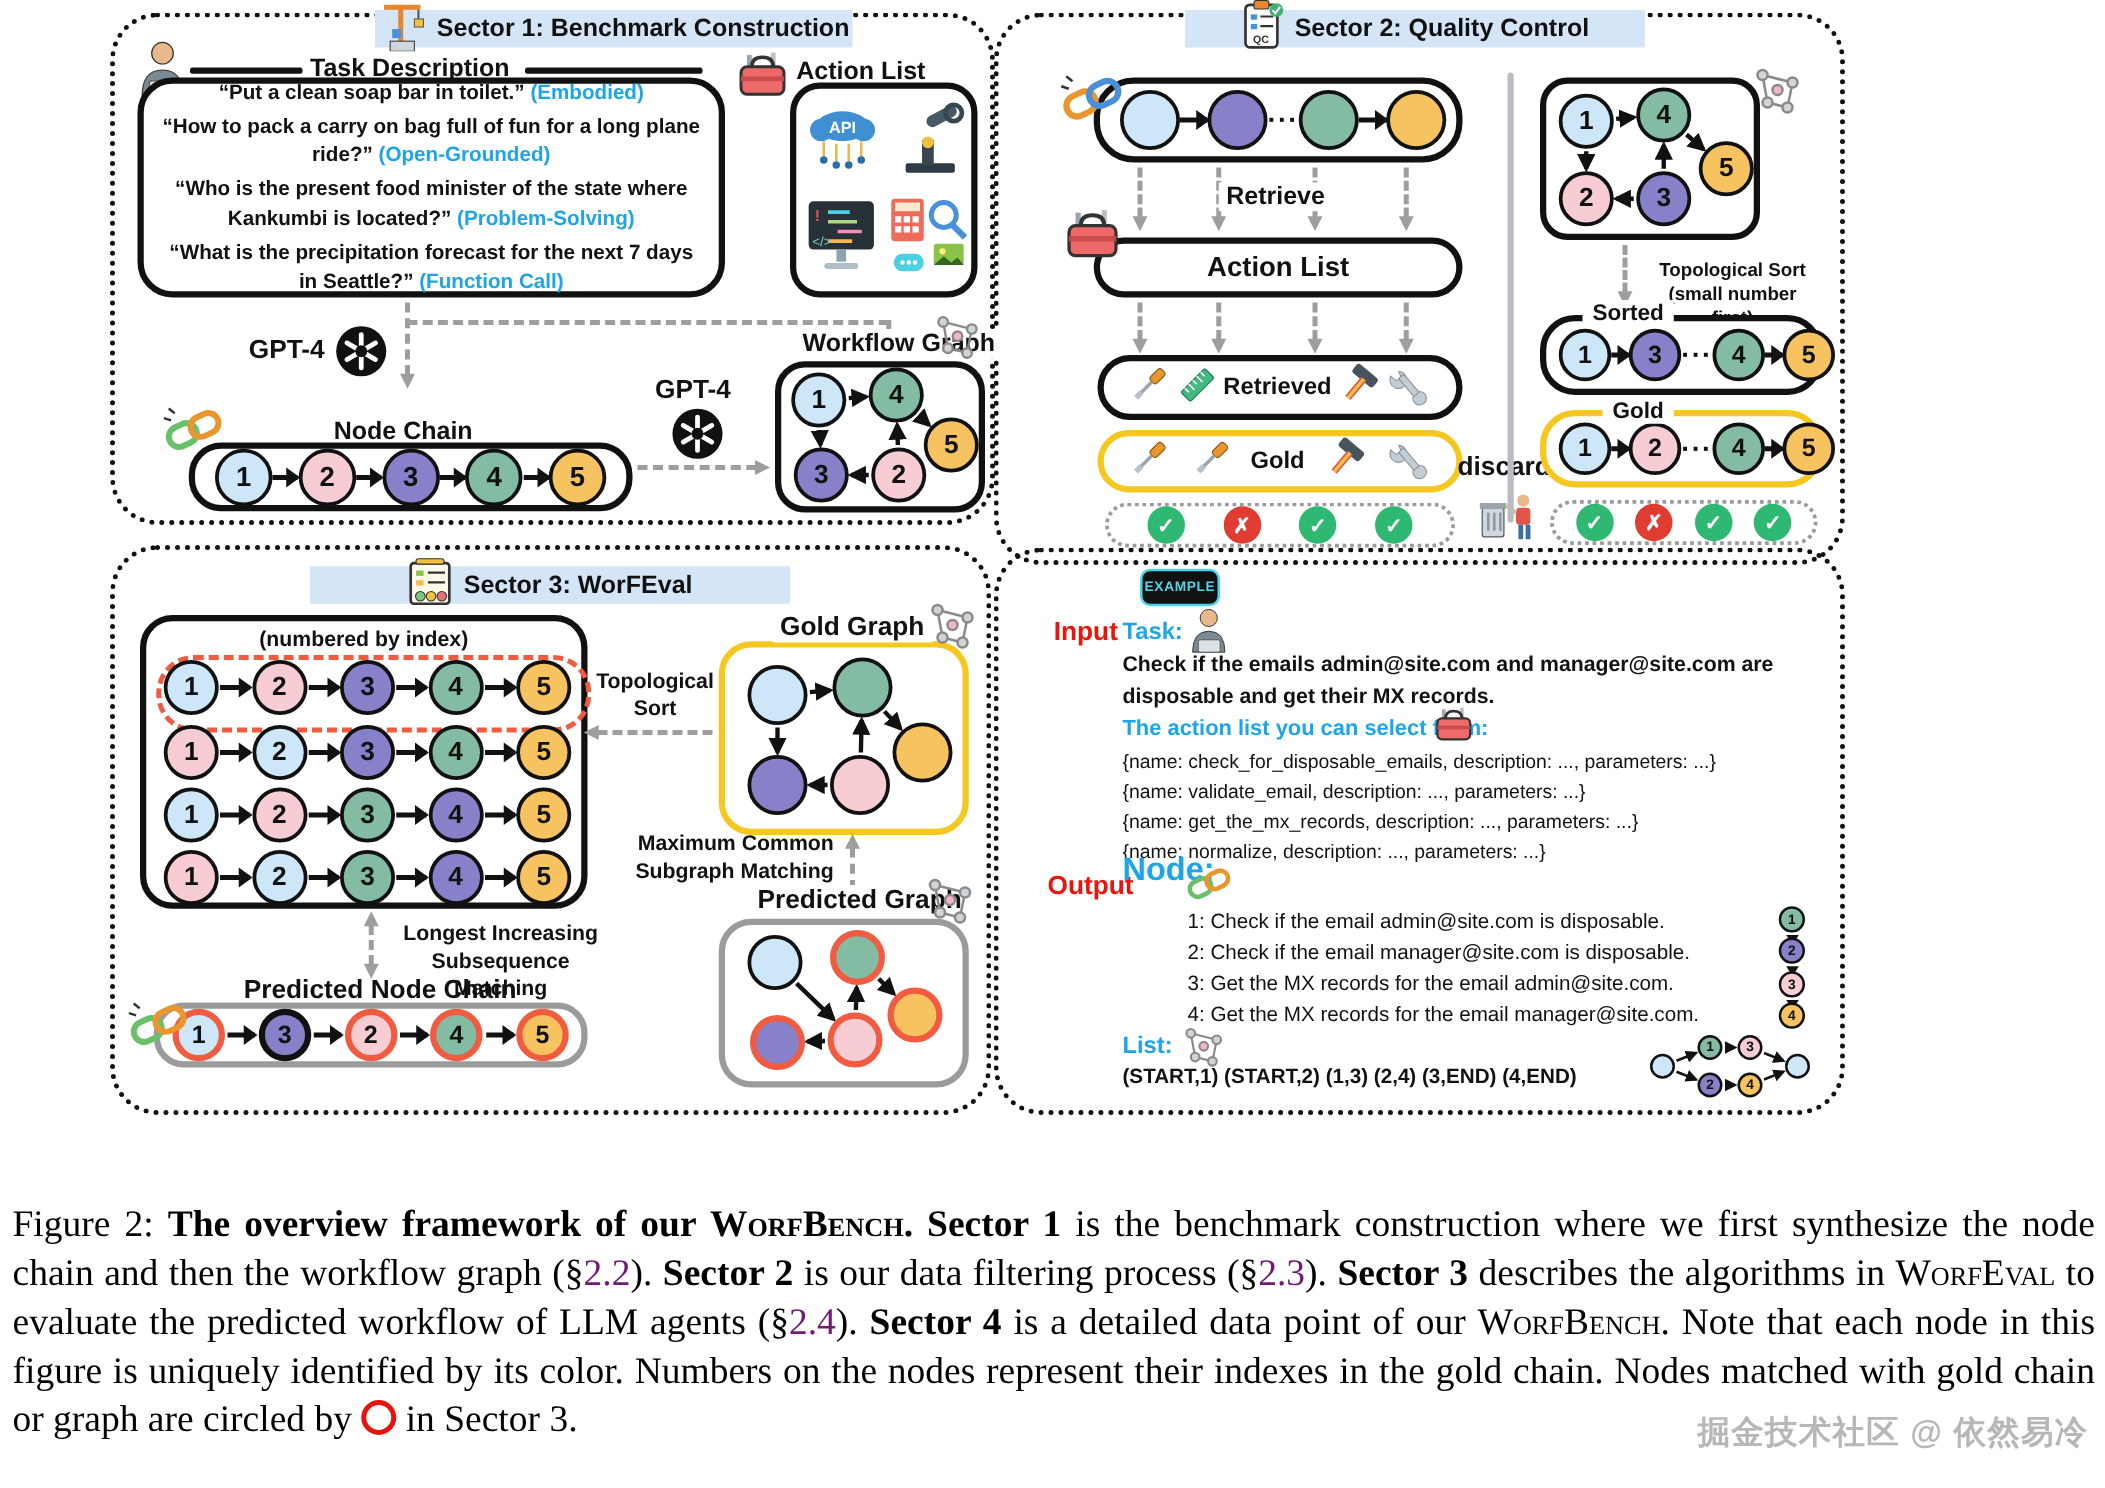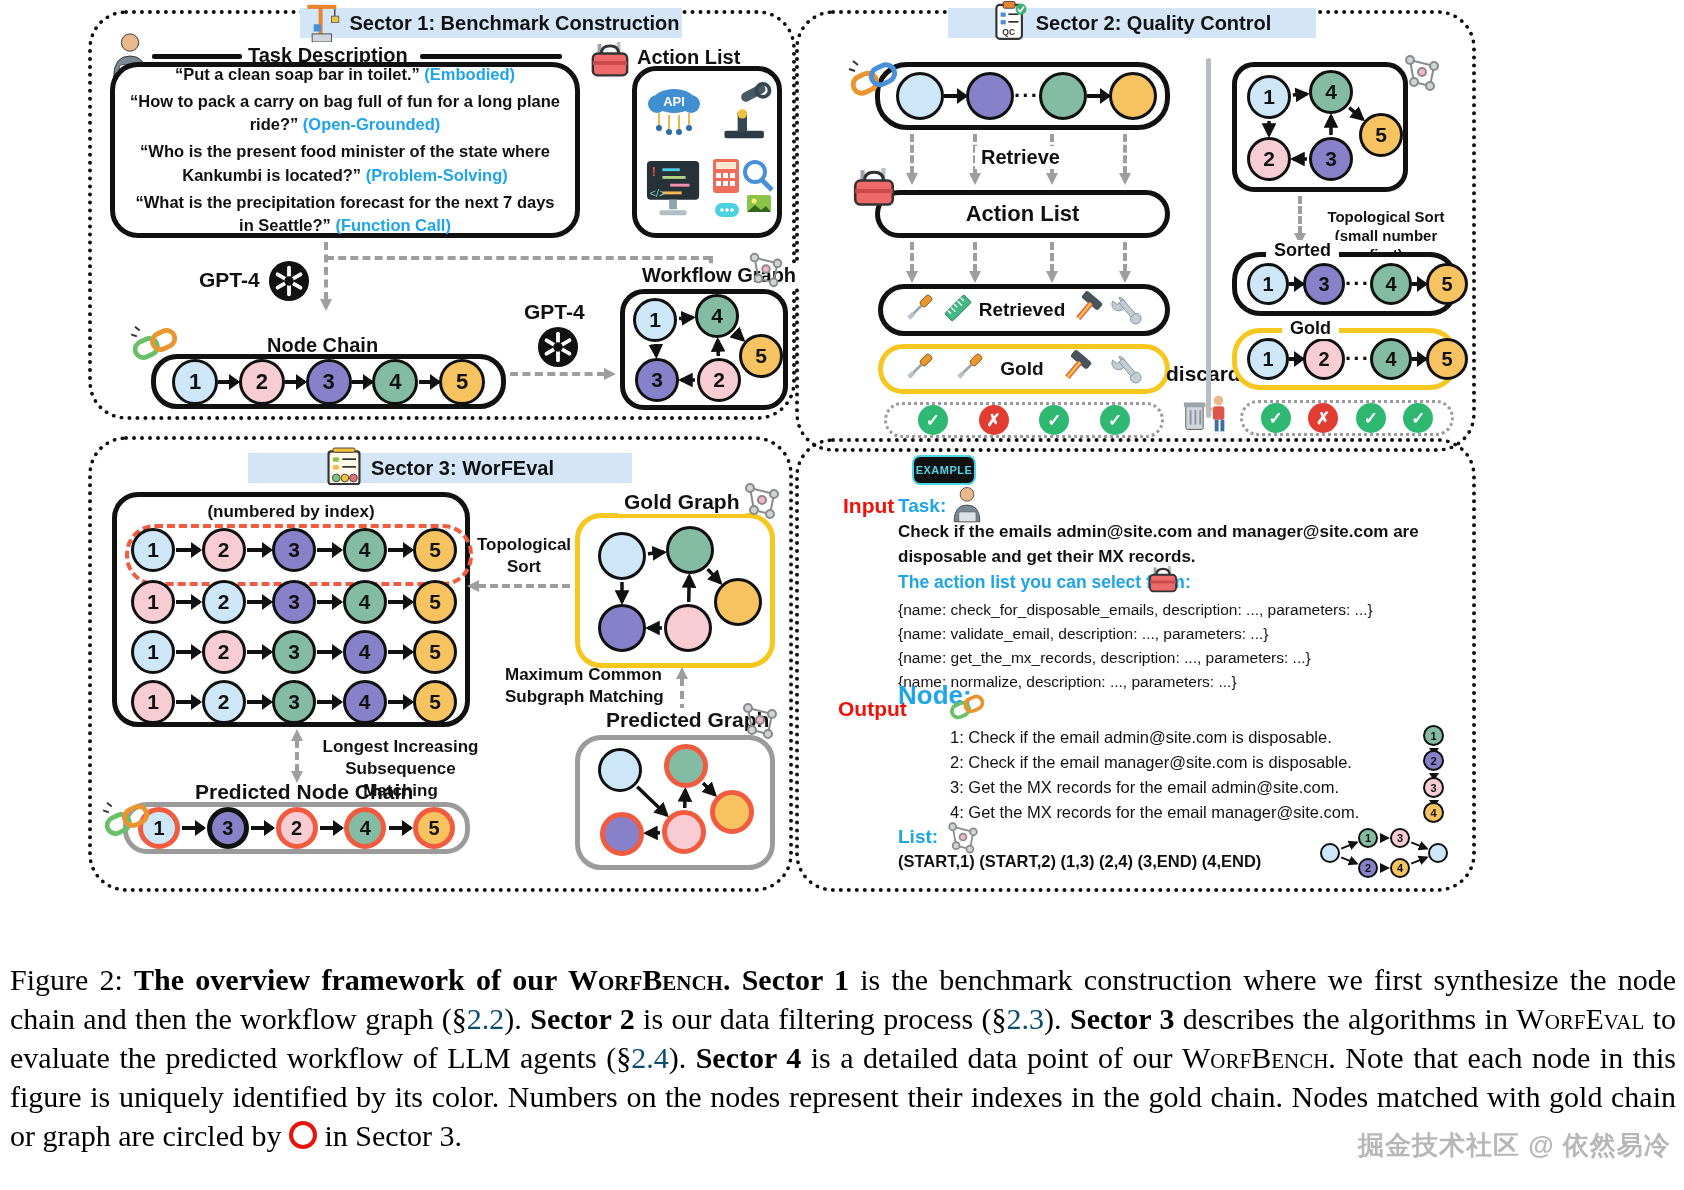--- a/index.html
+++ b/index.html
@@ -36,21 +36,21 @@
   .vline{position:absolute;width:5px;background:#b9bdc2;border-radius:3px}
   .titem{text-align:center;font-weight:bold;font-size:16.5px;line-height:1.4;margin:2px 0}
   .cblue{color:#1ea4e9}
   .cred{color:#ee1309}
   .tdline{position:absolute;height:5px;background:#111;border-radius:2px}
   .s4line{font-weight:normal;white-space:nowrap}
   .badgecol-arrow{position:absolute;width:0;height:0;border-left:5px solid transparent;border-right:5px solid transparent;border-top:8px solid #111}
   #caption{position:absolute;left:10px;top:930px;width:1666px;font-family:"Liberation Serif",serif;font-size:30px;line-height:39px;text-align:justify;color:#000}
   #caption .cb{font-weight:bold}
   #caption .sc{font-variant:small-caps}
-  #caption .rd{color:#0c4a6e}
+  #caption .rd{color:#701a75}
   .redcircle{display:inline-block;width:20px;height:20px;border:4px solid #e8130c;border-radius:50%;vertical-align:-3px}
   .exbadge{position:absolute;background:#111;color:#4dd6e8;border:2px solid #4dd6e8;border-radius:8px;font-weight:bold;font-size:11px;display:flex;align-items:center;justify-content:center;letter-spacing:.5px;z-index:7}
   #watermark{position:absolute;left:1358px;top:1128px;font-size:26px;color:#ababab;opacity:.85;font-weight:bold;letter-spacing:1px}
 </style>
 </head>
 <body>
 
 <div id="canvas">
 
   <div class="panel" style="left:88px;top:10px;width:700px;height:402px"></div>
@@ -595,21 +595,21 @@
         <line x1="127.6" y1="51.1" x2="140.4" y2="64.9" marker-end="url(#m3)"></line>
       </g>
     </svg>
     <div class="nd n48 gn" style="left: 18px; top: 14px; background: rgb(205, 231, 248);"></div>
     <div class="nd n48 gn" style="left: 86px; top: 8px; background: rgb(131, 188, 162);"></div>
     <div class="nd n48 gn" style="left: 134px; top: 60px; background: rgb(246, 195, 96);"></div>
     <div class="nd n48 gn" style="left: 18px; top: 86px; background: rgb(135, 129, 201);"></div>
     <div class="nd n48 gn" style="left: 84px; top: 86px; background: rgb(248, 204, 211);"></div>
   </div>
 
-  <div class="lab" style="left:505px;top:664px;width:162px;font-size:17px;text-align:left;white-space:normal;line-height:1.3">
+  <div class="lab" style="left:505px;top:664px;width:162px;font-size:17px;text-align:right;white-space:normal;line-height:1.3">
     <div>Maximum Common</div>
     <div>Subgraph Matching</div>
   </div>
   <div class="dav dbl" style="left:680px;top:678px;height:34px"></div>
 
   <div class="lab" style="left:600px;top:708px;font-size:21px;background:#fff;padding:0 6px;z-index:5">Predicted Graph</div>
   <span class="abs" style="left:738px;top:698px;z-index:6">
     <svg width="44" height="44" viewBox="0 0 44 44">
         <g stroke="#8a8a8a" stroke-width="2" fill="#cfd4d8">
           <line x1="10" y1="10" x2="34" y2="16"></line>

